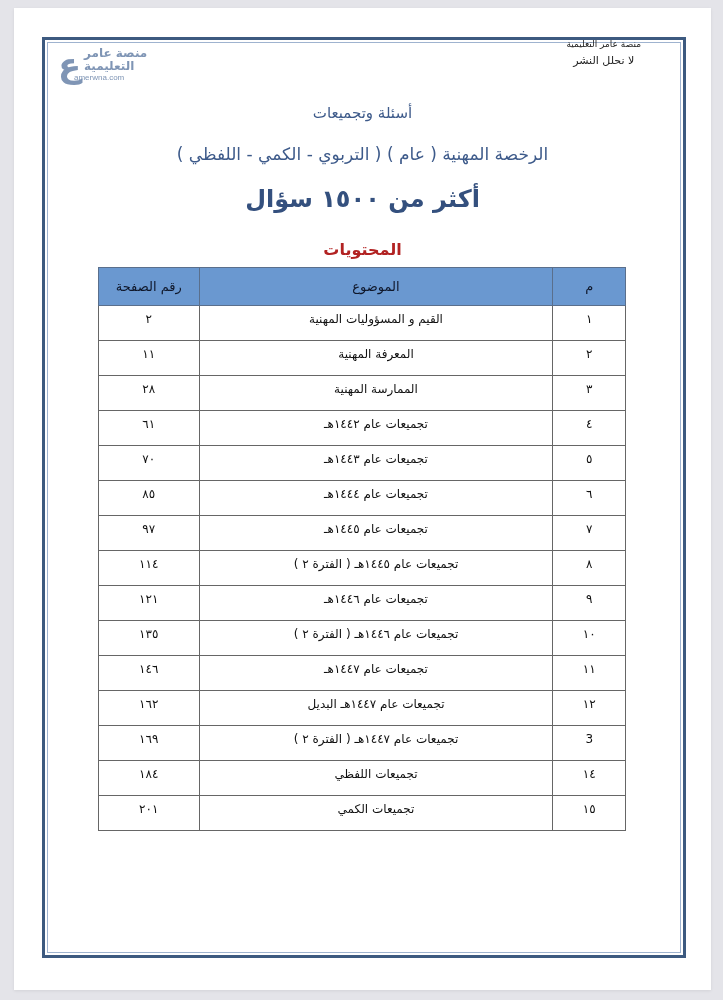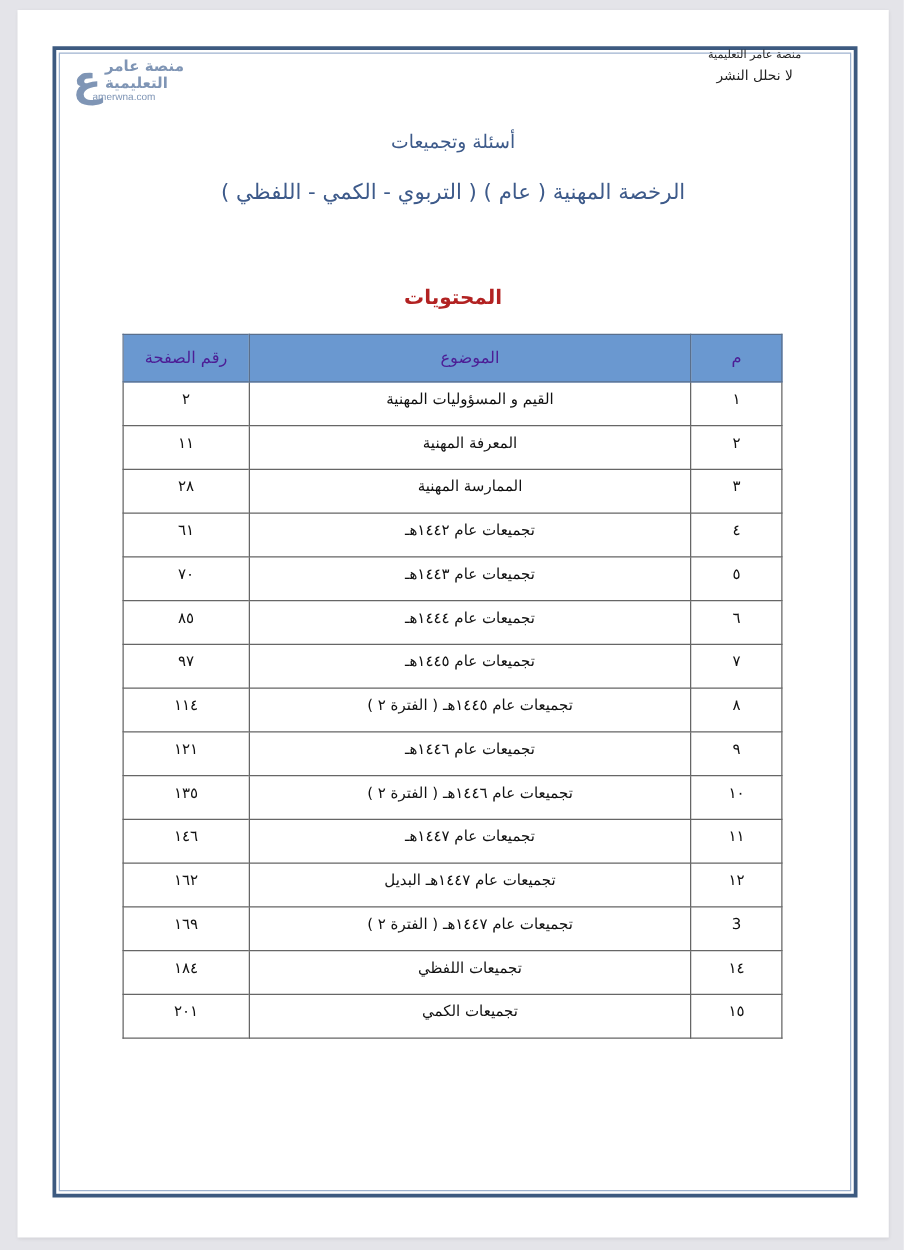--- a/index.html
+++ b/index.html
@@ -77,21 +77,21 @@
       position: absolute;
       left: 98px; top: 267px;
       width: 528px;
       border-collapse: collapse;
       direction: rtl;
       font-size: 12px;
       color: #111;
     }
     table.toc th {
       background: #6a98d0;
-      color: #4c1d95;
+      color: #0f172a;
       font-weight: normal;
       font-size: 13px;
       height: 37px;
       border: 1px solid #5a6f8c;
       padding: 0;
       margin-left: 34px;
     }
     table.toc td {
       height: 35px;
       border: 1px solid #666;
@@ -119,21 +119,22 @@
     <span class="logo-url">amerwna.com</span>
   </div>
 
   <div class="publisher" style="right:70px; top:28px;">
     <div class="line1">منصة عامر التعليمية</div>
     <div class="line2">لا نحلل النشر</div>
   </div>
 
   <div class="titles t1" style="top:96px;">أسئلة وتجميعات</div>
   <div class="titles t2" style="top:136px;">الرخصة المهنية ( عام ) ( التربوي - الكمي - اللفظي )</div>
-  <div class="titles t4" style="top:220px;">المحتويات</div>
+  <div class="titles t3" style="top:177px;">أكثر من ١٥٠٠ سؤال</div>
+  <div class="titles t4" style="top:232px;">المحتويات</div>
 
   <table class="toc" style="left:84px; top:259px;">
     <thead>
       <tr>
         <th class="col-num">م</th>
         <th class="col-topic">الموضوع</th>
         <th class="col-page">رقم الصفحة</th>
       </tr>
     </thead>
     <tbody id="toc-body">

